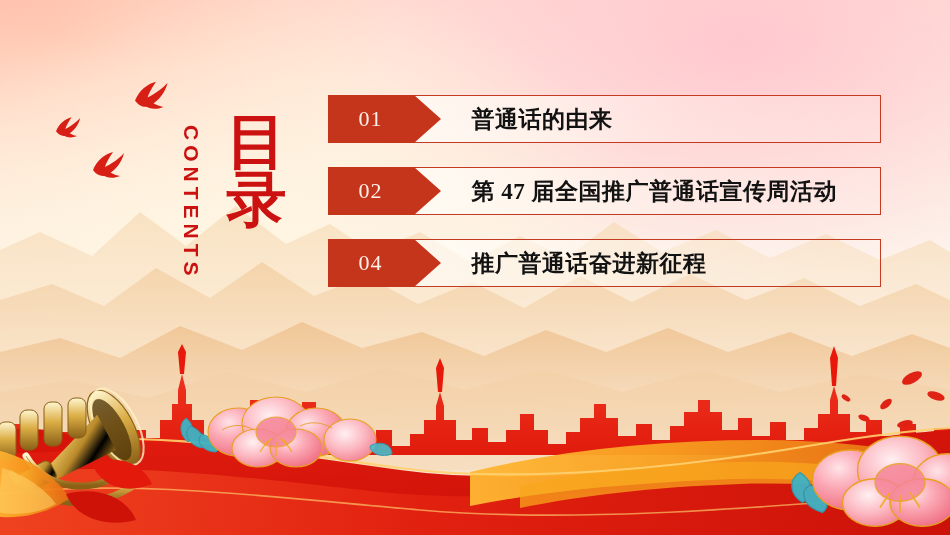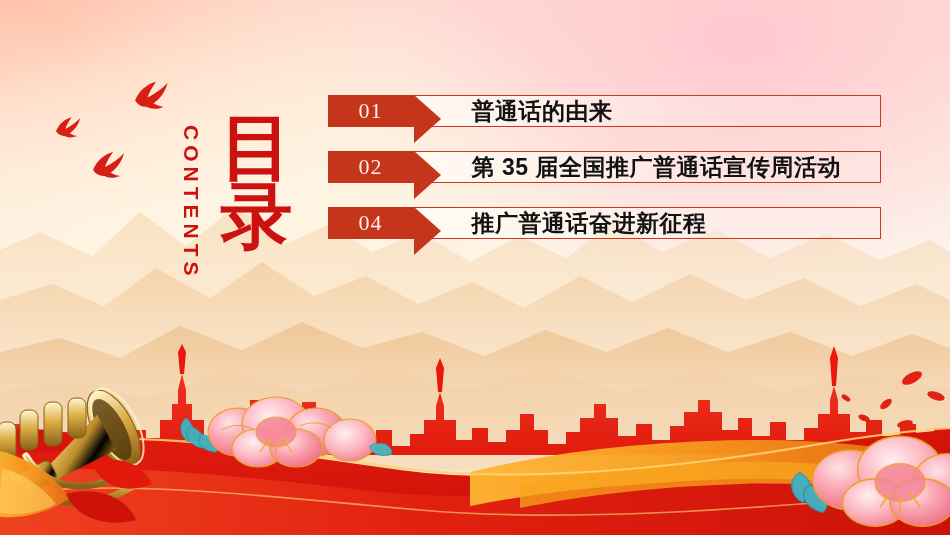--- a/index.html
+++ b/index.html
@@ -23,21 +23,21 @@
   .dove{position:absolute;}
 
   
   #title-block{
     position:absolute;left:140px;top:95px;width:175px;height:275px;
   }
   #muluo{
     position:absolute;left:58px;top:18px;
     font-family:"DejaVu Sans","Liberation Sans",sans-serif;
     font-weight:bold;
-    font-size:72px;
+    font-size:60px;
     line-height:0.96;
     letter-spacing:0px;
     color:#cc1111;
     text-align:center;
     white-space:pre-line;
   }
   #contents-vertical{
     position:absolute;
     left:-49px;top:118px;
     width:200px;
@@ -48,21 +48,21 @@
     font-size:21px;
     letter-spacing:5px;
     color:#cc1111;
     white-space:nowrap;
   }
 
   
   #rows{position:absolute;left:328px;top:95px;width:553px;}
   .row{
     position:relative;
-    height:32px;
+    height:48px;
     margin-bottom:24px;
     border:1.4px solid #c43a22;
     box-sizing:border-box;
     background:linear-gradient(100deg,
         rgba(255,255,255,0.72) 0%,
         rgba(255,252,246,0.60) 35%,
         rgba(255,250,244,0.30) 65%,
         rgba(255,255,255,0.10) 100%);
     display:flex;
     align-items:stretch;
@@ -90,21 +90,21 @@
     font-family:"Liberation Serif","DejaVu Serif",serif;
     font-size:22px;
     color:#fdf2ea;
     letter-spacing:1px;
     line-height:1;
   }
   .row-label{
     flex:1;
     display:flex;align-items:center;
     padding-left:58px;
-    font-family:Liberation Sans, sans-serif;
+    font-family:Liberation Serif, serif;
     font-weight:bold;
     font-size:23px;
     color:#121212;
     letter-spacing:0.5px;
     white-space:nowrap;
   }
 </style>
 </head>
 <body>
 
@@ -317,21 +317,21 @@
         <span class="tag-num">01</span>
       </div>
       <div class="row-label">普通话的由来</div>
     </div>
 
 
     <div class="row">
       <div class="tag">
         <span class="tag-num">02</span>
       </div>
-      <div class="row-label">第 35 届全国推广普通话宣传周活动</div>
+      <div class="row-label">第 47 届全国推广普通话宣传周活动</div>
     </div>
 
     <div class="row">
       <div class="tag">
         <span class="tag-num">04</span>
       </div>
       <div class="row-label">推广普通话奋进新征程</div>
     </div>
 
   </div>

